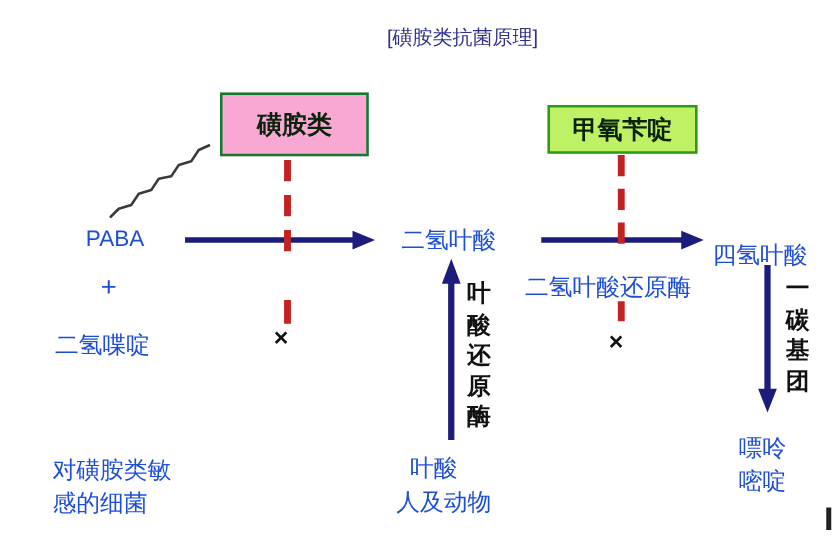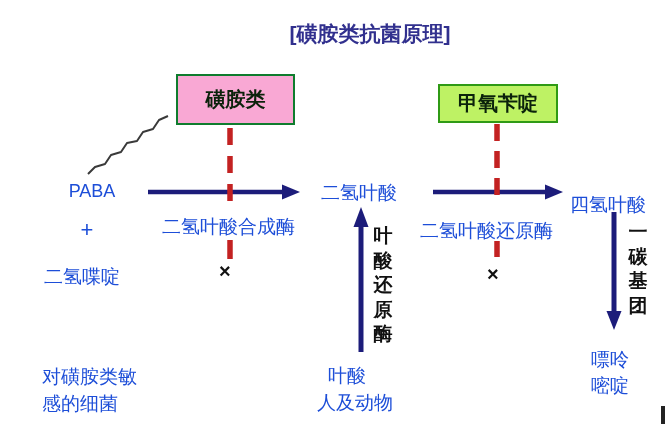--- a/index.html
+++ b/index.html
@@ -24,22 +24,22 @@
   .label {
     color: #1d4ed8;
     font-weight: normal;
     font-size: 19px;
     white-space: pre-line;
     line-height: 26px;
   }
   #title {
     left: 235px; top: 20px; width: 270px;
     text-align: center;
-    font-size: 21px;
-    font-weight: bold;
+    font-size: 16px;
+    font-weight: normal;
     color: #31308e;
   }
   .green-box {
     display: flex;
     align-items: center;
     justify-content: center;
     font-weight: bold;
     font-size: 20px;
     color: #0b220b;
     box-sizing: border-box;
@@ -134,21 +134,20 @@
   <div id="box-trimethoprim" class="abs green-box">
     <span>甲氧苄啶</span>
   </div>
 
   <div id="paba" class="abs label">PABA</div>
 
   <div id="plus" class="abs label">+</div>
 
   <div id="dihydropteridine" class="abs label">二氢喋啶</div>
 
-  <div id="synthase-label" class="abs label">二氢叶酸合成酶</div>
 
   <div id="dihydrofolate" class="abs label">二氢叶酸</div>
 
   <div id="reductase-label" class="abs label">二氢叶酸还原酶</div>
 
   <div id="tetrahydrofolate" class="abs label">四氢叶酸</div>
 
   <div id="cross-1" class="abs cross">×</div>
 
   <div id="cross-2" class="abs cross">×</div>

